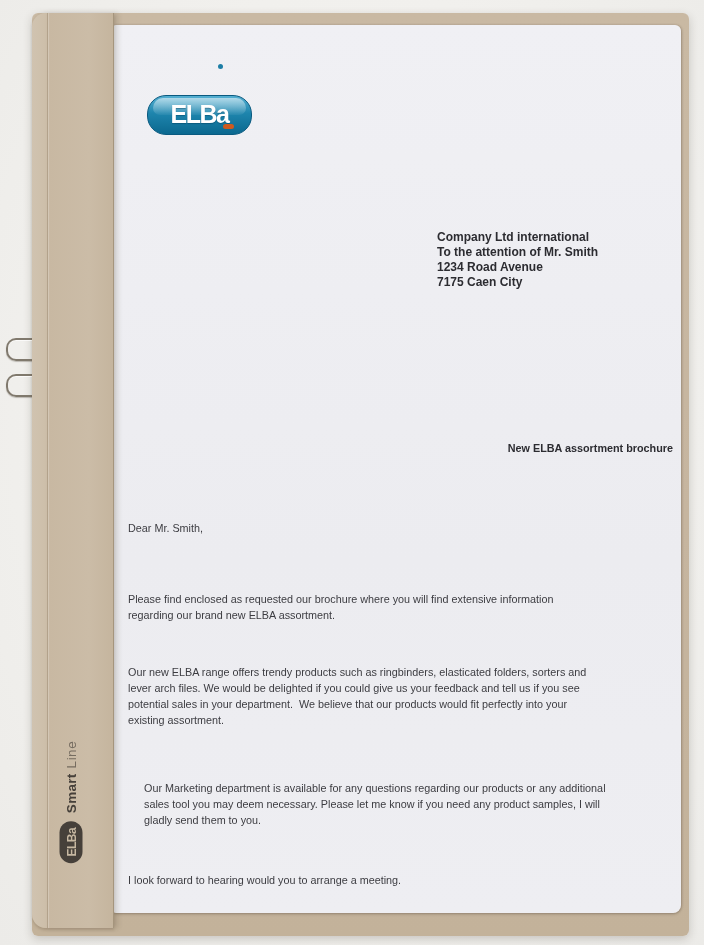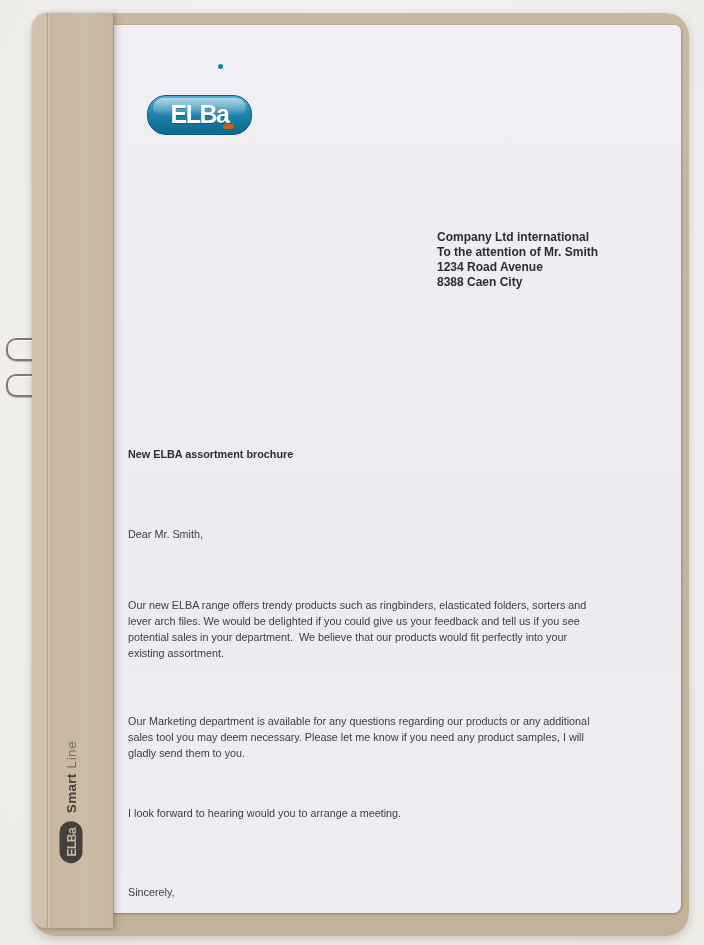--- a/index.html
+++ b/index.html
@@ -14,21 +14,21 @@
     margin: 0 auto;
     background: radial-gradient(ellipse at 50% 45%, #f6f5f3 0%, #f1f0ed 60%, #ecebe8 100%);
     overflow: hidden;
   }
   
   .folder {
     position: absolute;
     left: 32px; top: 13px;
     width: 657px; height: 923px;
     background: linear-gradient(180deg, #c9b9a3 0%, #c6b59f 55%, #c3b29a 100%);
-    border-radius: 23px;
+    border-radius: 6px;
     box-shadow: 0 3px 10px rgba(60,50,35,0.22);
   }
   
   .paper {
     position: absolute;
     left: 81px; top: 12px;
     width: 568px; height: 888px;
     background: linear-gradient(180deg, #f0f0f4 0%, #ececf0 60%, #eeeef2 100%);
     border-radius: 3px 6px 8px 3px;
     box-shadow: 0 1px 3px rgba(70,58,42,0.35), 1px 0 2px rgba(70,58,42,0.18);
@@ -86,25 +86,25 @@
   }
   .letter-body {
     position: absolute;
     left: 15px; top: 383px;
     width: 545px;
     font-size: 10.8px;
     line-height: 16px;
     color: #3c3c41;
     white-space: pre-wrap;
   }
-  .letter-body .subject     { font-weight: bold; color: #2c2c31; margin: 6px 0 32px 0; }
+  .letter-body .subject     { font-weight: bold; color: #2c2c31; margin: 0 0 32px 0; text-align: right; }
   .letter-body .salutation  { margin: 0 0 23px 0; }
   .letter-body .p1          { margin: 0 0 9px 0; }
   .letter-body .p2          { margin: 0 0 20px 0; }
-  .letter-body .p3          { margin: 0 0 12px 0; }
+  .letter-body .p3          { margin: 0 0 12px 16px; }
   .letter-body .p4          { margin: 0 0 31px 0; }
   .letter-body .closing     { margin: 0 0 56px 0; }
   
   .flap {
     position: absolute;
     left: 0; top: 0;
     width: 81px; height: 915px;
     background: linear-gradient(90deg, #d0c3b0 0%, #cdbfaa 16%, #c8b8a2 21%, #cbbca7 70%, #c5b59e 100%);
     border-right: 1.5px solid #a5957d;
     border-radius: 14px 0 0 14px;
@@ -174,25 +174,27 @@
 
       <div class="logo-pill">
         <span class="logo-text">ELBa</span>
         <span class="logo-dash"></span>
       </div>
       <span class="logo-reg-dot"></span>
 
       <div class="recipient">Company Ltd international
 To the attention of Mr. Smith
 1234 Road Avenue
-8388 Caen City</div>
+7175 Caen City</div>
 
       <div class="letter-body">
         <div class="subject">New ELBA assortment brochure</div>
         <div class="salutation">Dear Mr. Smith,</div>
+        <div class="p1">Please find enclosed as requested our brochure where you will find extensive information
+regarding our brand new ELBA assortment.</div>
         <div class="p2">Our new ELBA range offers trendy products such as ringbinders, elasticated folders, sorters and
 lever arch files. We would be delighted if you could give us your feedback and tell us if you see
 potential sales in your department.  We believe that our products would fit perfectly into your
 existing assortment.</div>
         <div class="p3">Our Marketing department is available for any questions regarding our products or any additional
 sales tool you may deem necessary. Please let me know if you need any product samples, I will
 gladly send them to you.</div>
         <div class="p4">I look forward to hearing would you to arrange a meeting.</div>
         <div class="closing">Sincerely,</div>
         

